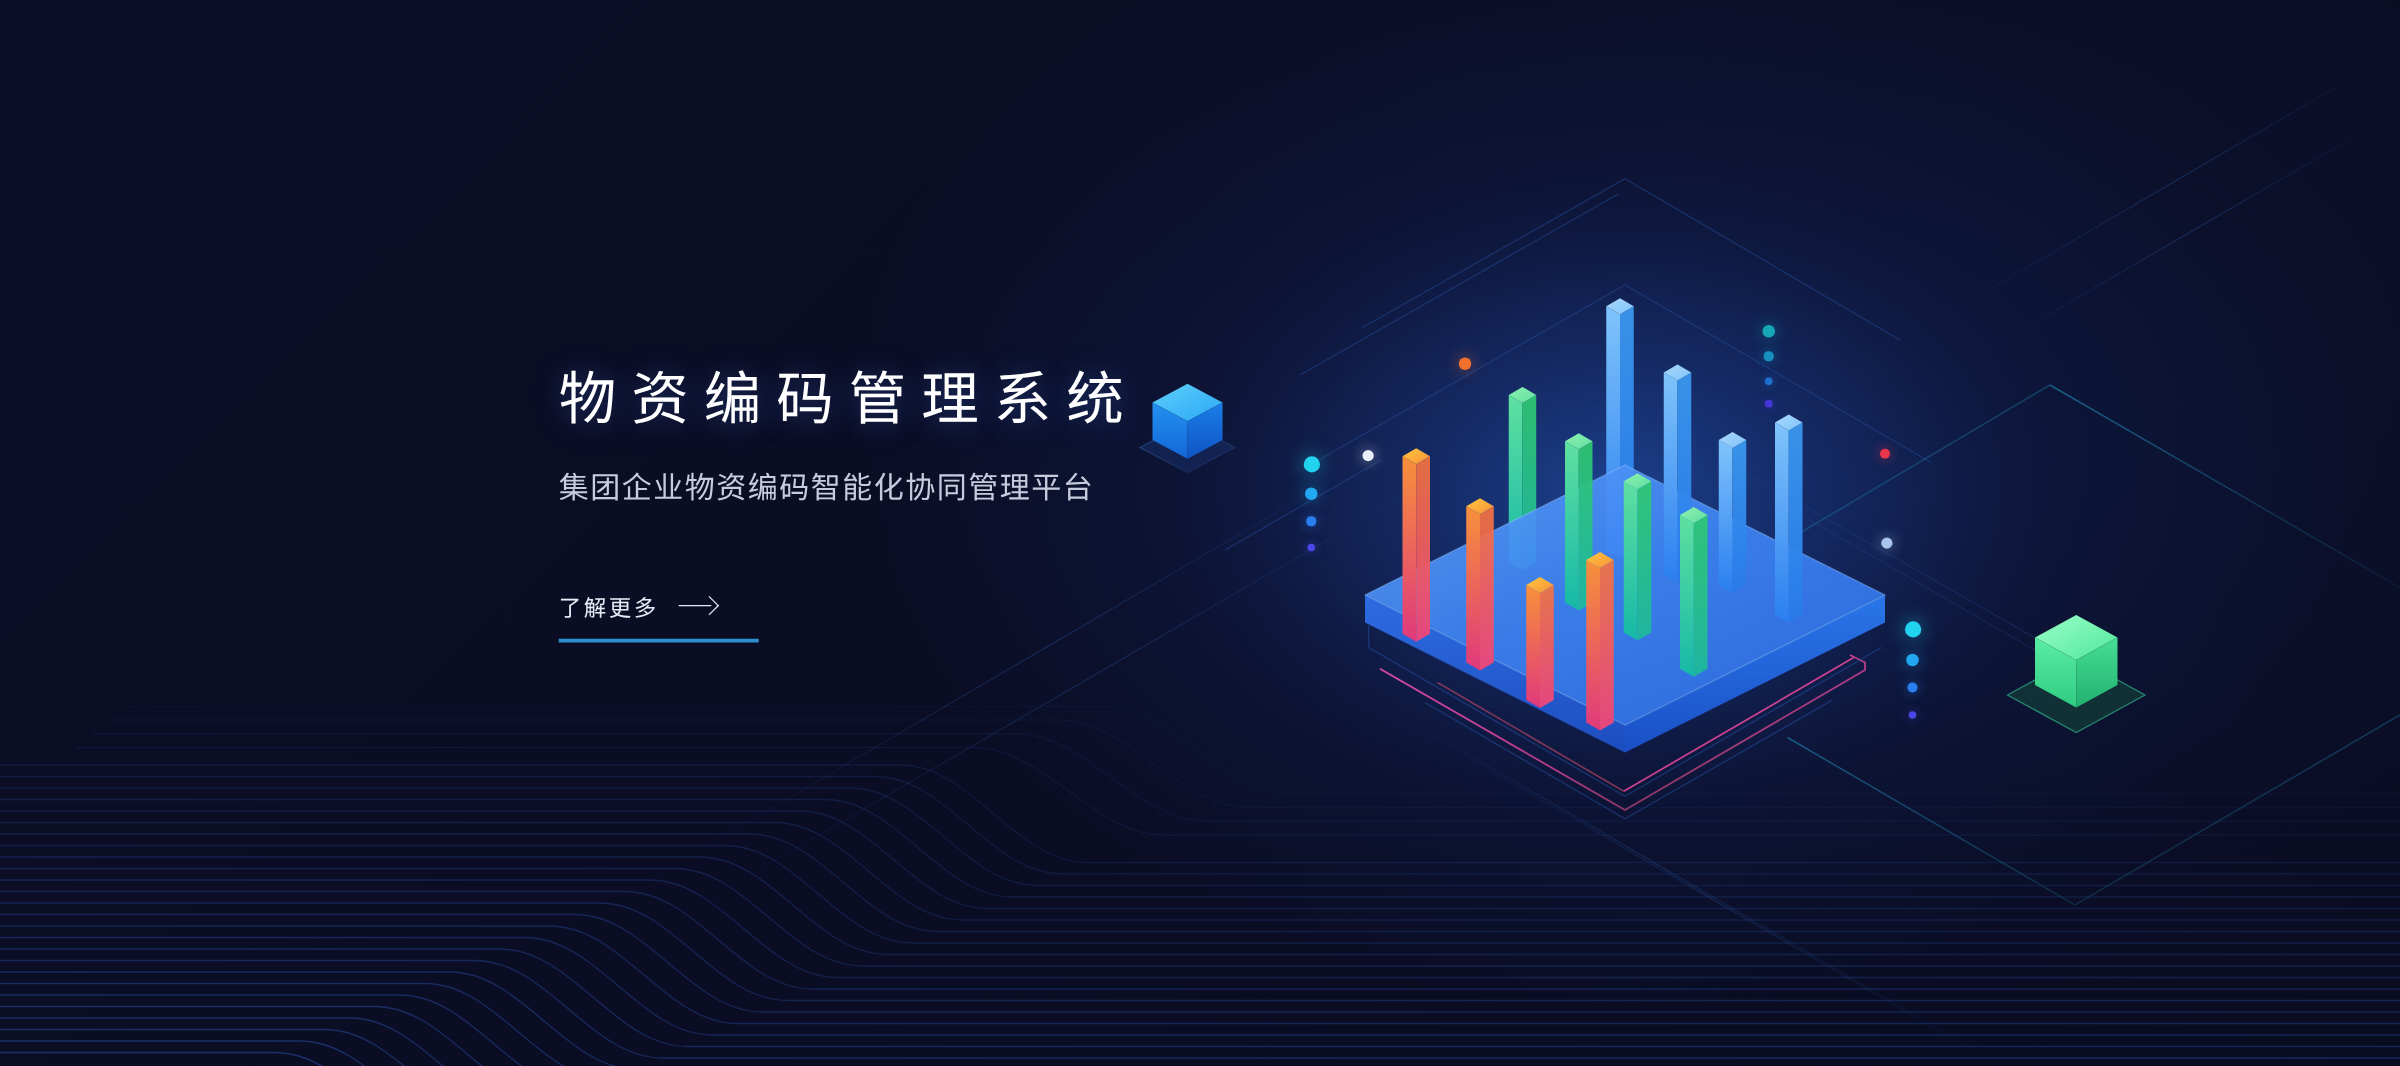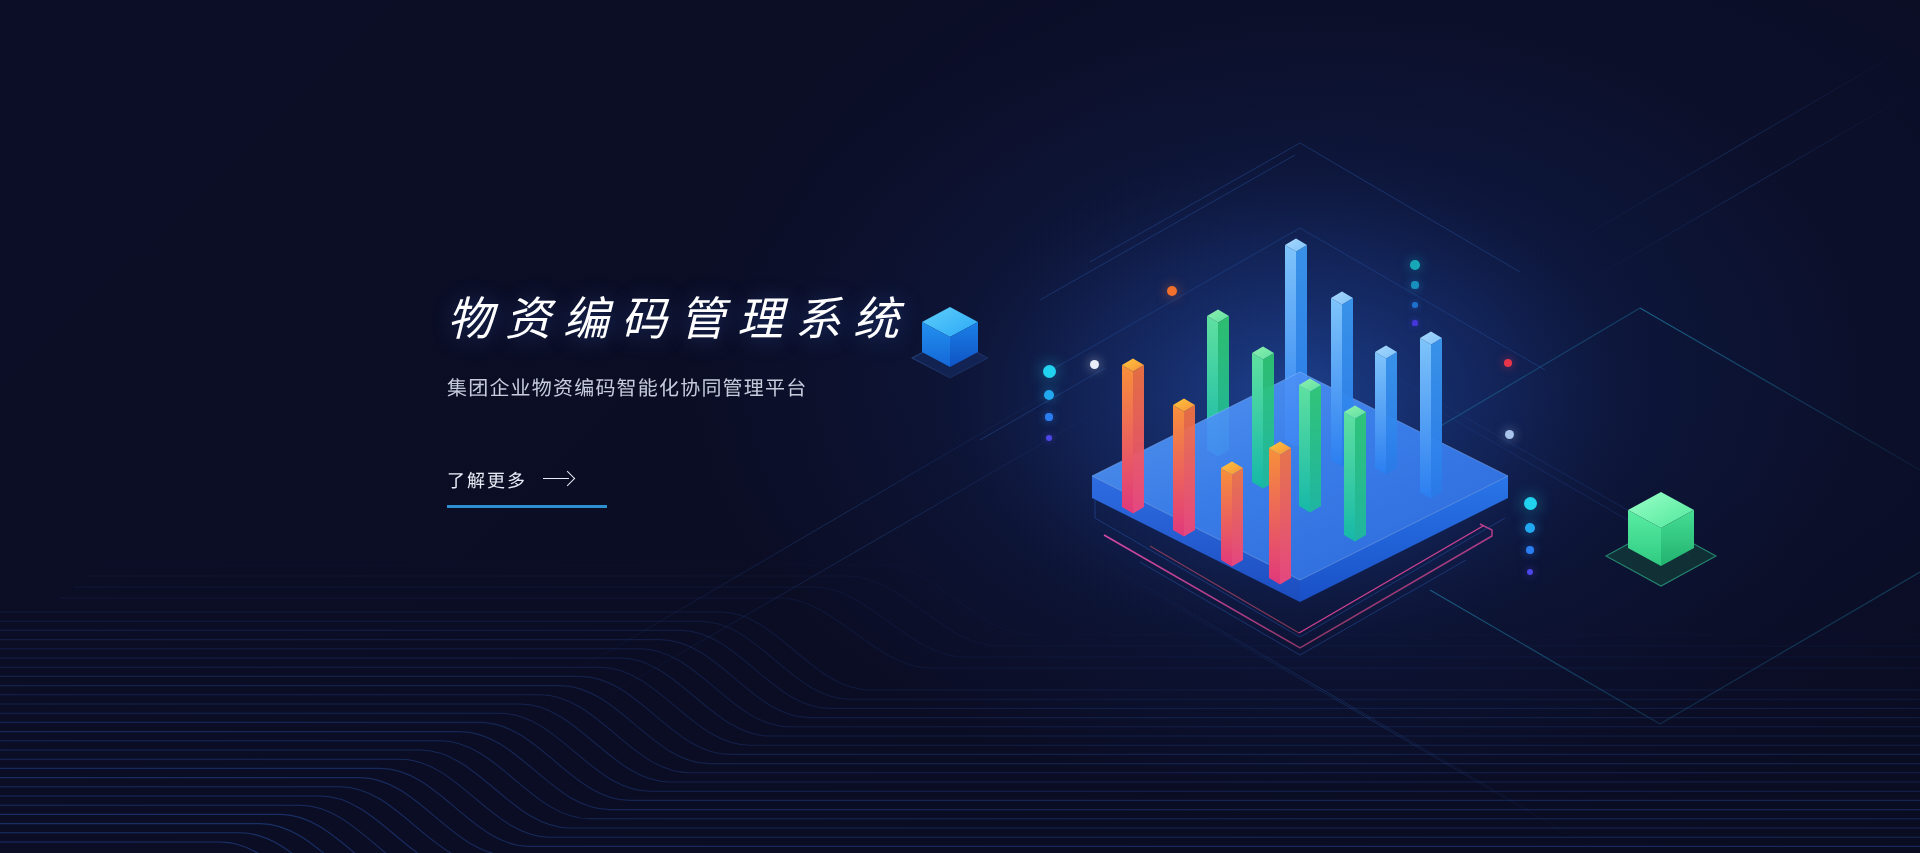--- a/index.html
+++ b/index.html
@@ -27,25 +27,24 @@
 
   
   #hero{
     position:absolute;left:447px;top:290px;width:640px;
   }
   #hero-title{
     font-size:46px;line-height:1.28;font-weight:400;
     color:#ffffff;letter-spacing:12px;
     text-shadow:0 2px 22px rgba(70,130,255,0.35);
     white-space:nowrap;
-    font-style:italic;
   }
   #hero-sub{
     margin-top:24px;
-    font-size:20px;line-height:1.5;font-weight:400;
+    font-size:24px;line-height:1.5;font-weight:400;
     color:#c6cbdd;letter-spacing:1.2px;white-space:nowrap;
   }
   #hero-cta{
     display:inline-flex;align-items:center;gap:16px;
     margin-top:63px;padding:0 0 13px 0;
     border-bottom:3px solid #2e8fd0;
     cursor:pointer;text-decoration:none;min-width:160px;
   }
   #hero-cta .cta-label{
     font-size:18px;color:#e8ecf6;letter-spacing:2px;white-space:nowrap;

